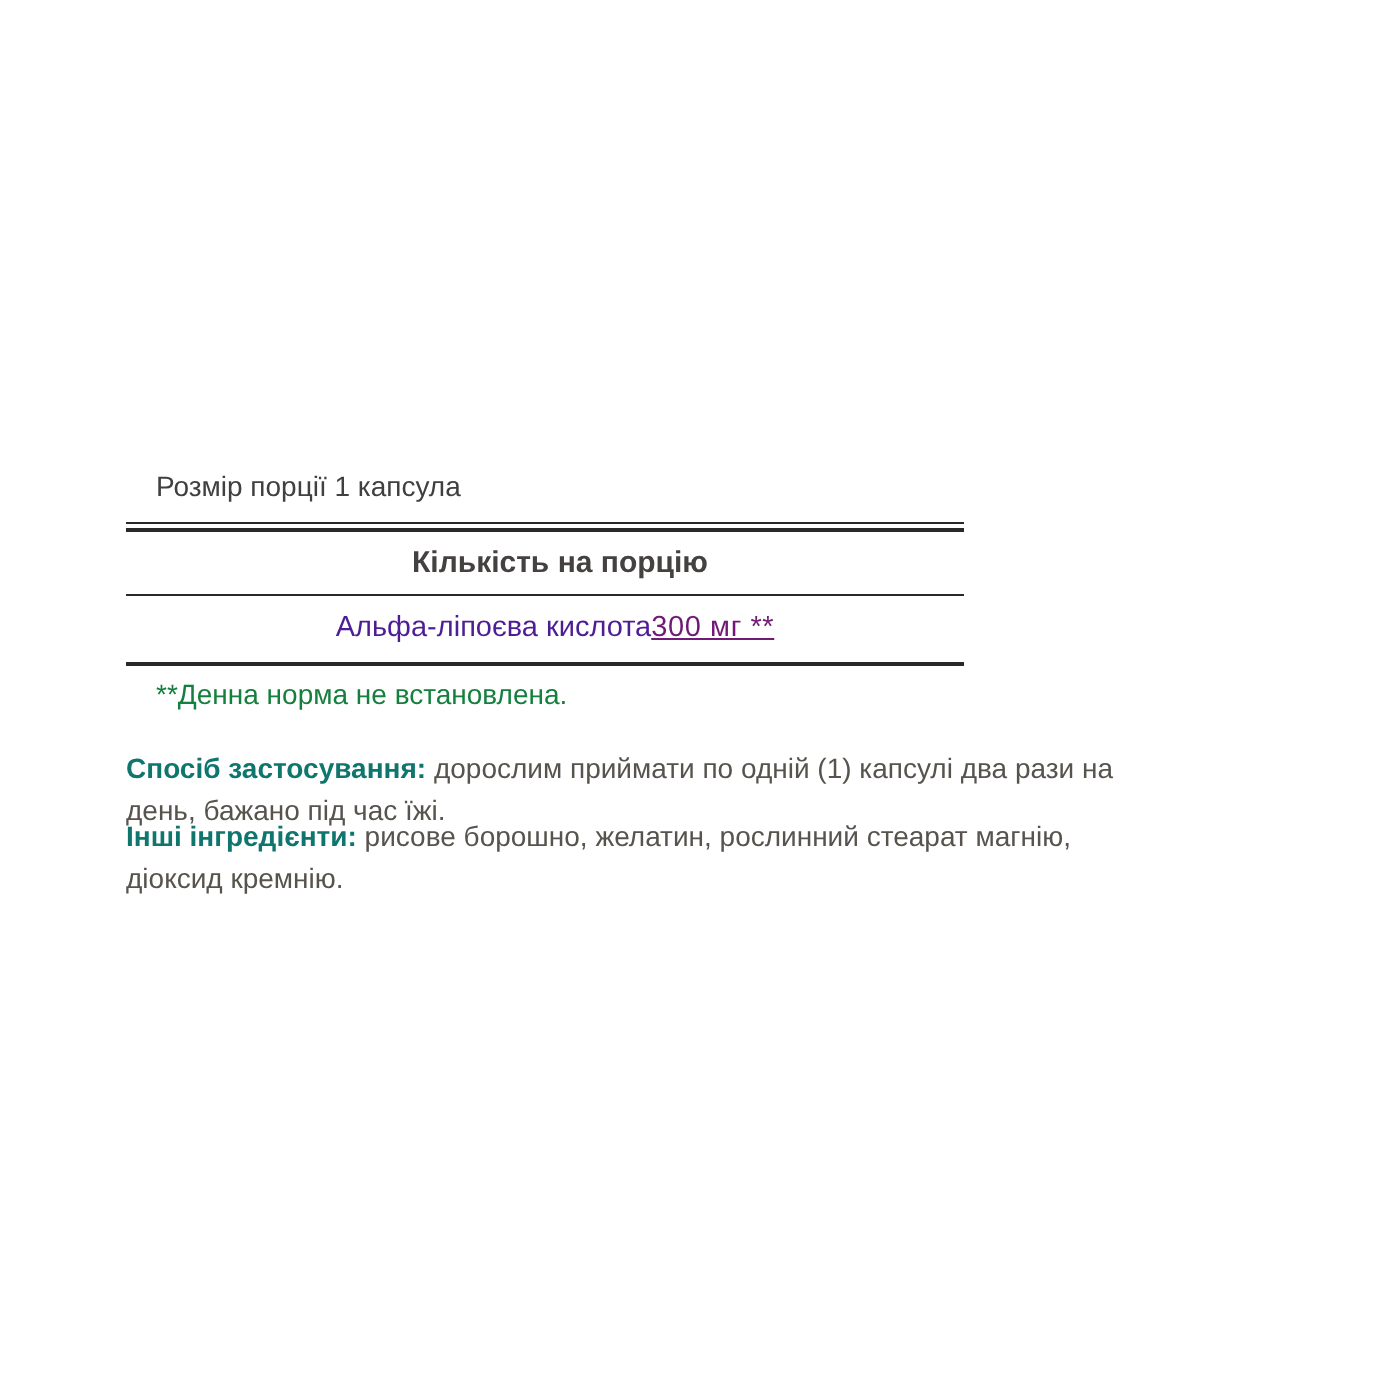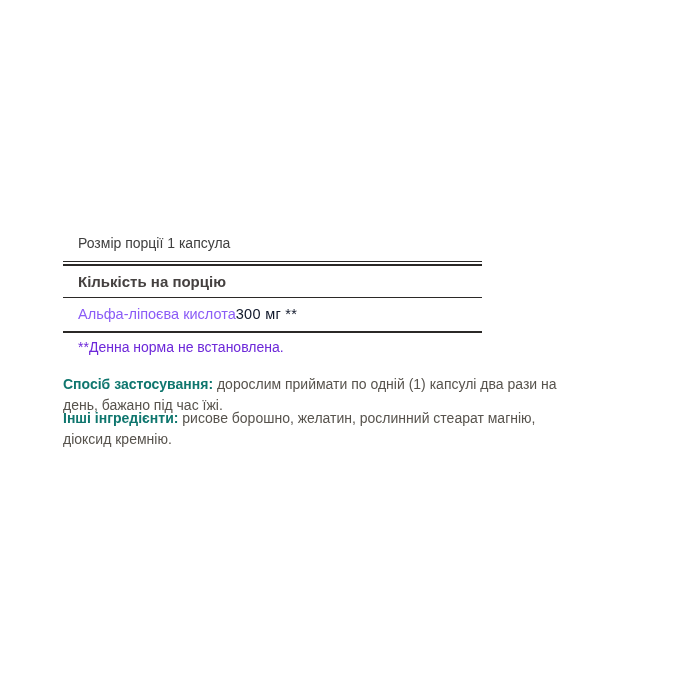--- a/index.html
+++ b/index.html
@@ -18,40 +18,40 @@
     white-space: nowrap;
   }
 
   .facts-table { position: absolute; top: 261px; left: 0; width: 419px; }
   .rule { background: #2b2927; width: 100%; }
   .r-thin  { height: 1px; }
   .r-gap   { height: 2px; background: transparent; }
   .r-thick { height: 2px; }
 
   .trow {
-    display: flex; justify-content: flex-start; align-items: baseline;
+    display: flex; justify-content: center; align-items: baseline;
   }
   .thead { padding: 7px 0 7px 0; }
   .th {
     font-weight: bold; font-size: 15px; line-height: 17px;
     color: #454140; white-space: nowrap;
   }
   .th.left  { padding-left: 15px; }
   .th.right { padding-right: 17px; }
 
   .tdata { padding: 8px 0 8px 0; }
   .td {
     font-size: 14.5px; line-height: 17px; white-space: nowrap;
   }
-  .td.name   { color: #8b5cf6; padding-left: 15px; }
-  .td.amount { color: #0f172a; padding-right: 5px; letter-spacing: 0.3px; }
+  .td.name   { color: #4c1d95; padding-left: 15px; }
+  .td.amount { color: #701a75; padding-right: 5px; letter-spacing: 0.3px; text-decoration: underline; }
 
   .footnote {
     position: absolute; top: 338px; left: 15px;
-    font-size: 14px; line-height: 18px; color: #6d28d9;
+    font-size: 14px; line-height: 18px; color: #15803d;
     white-space: nowrap;
   }
 
   .para {
     position: absolute; left: 0; margin: 0; width: 512px;
     font-size: 14px; line-height: 21px; color: #57534d;
   }
   .para strong { color: #0f766e; }
   .p-directions  { top: 374px; }
   .p-ingredients { top: 408px; }

